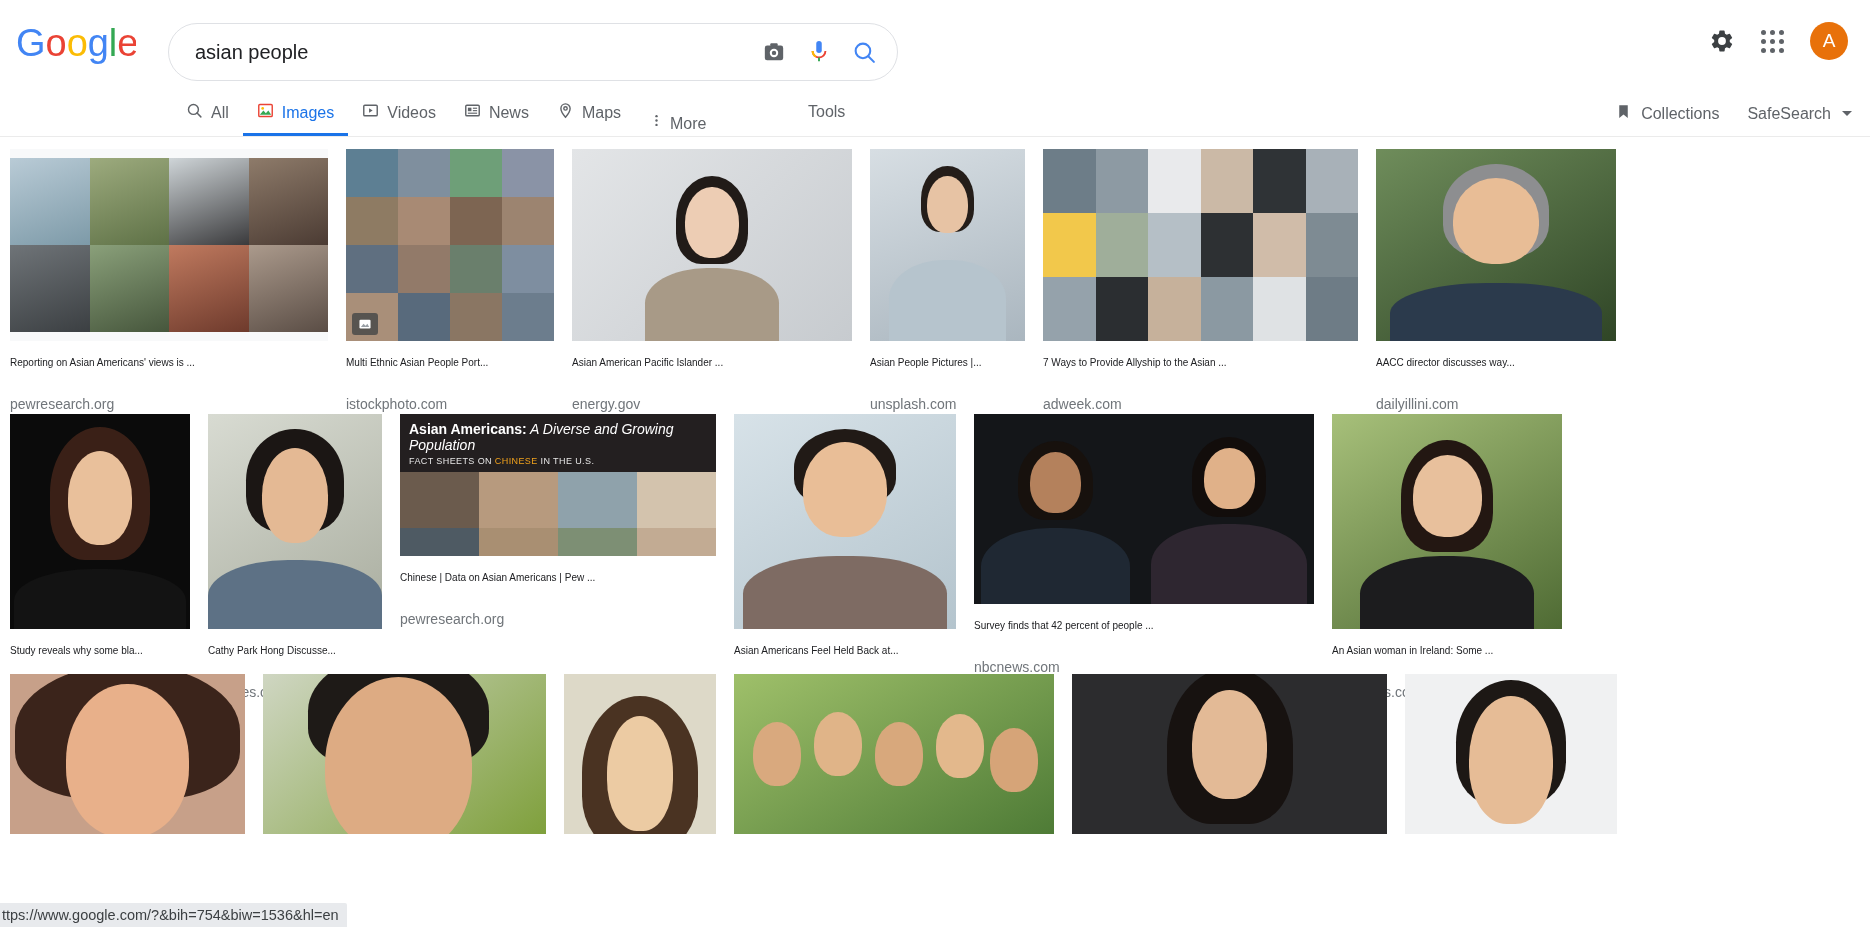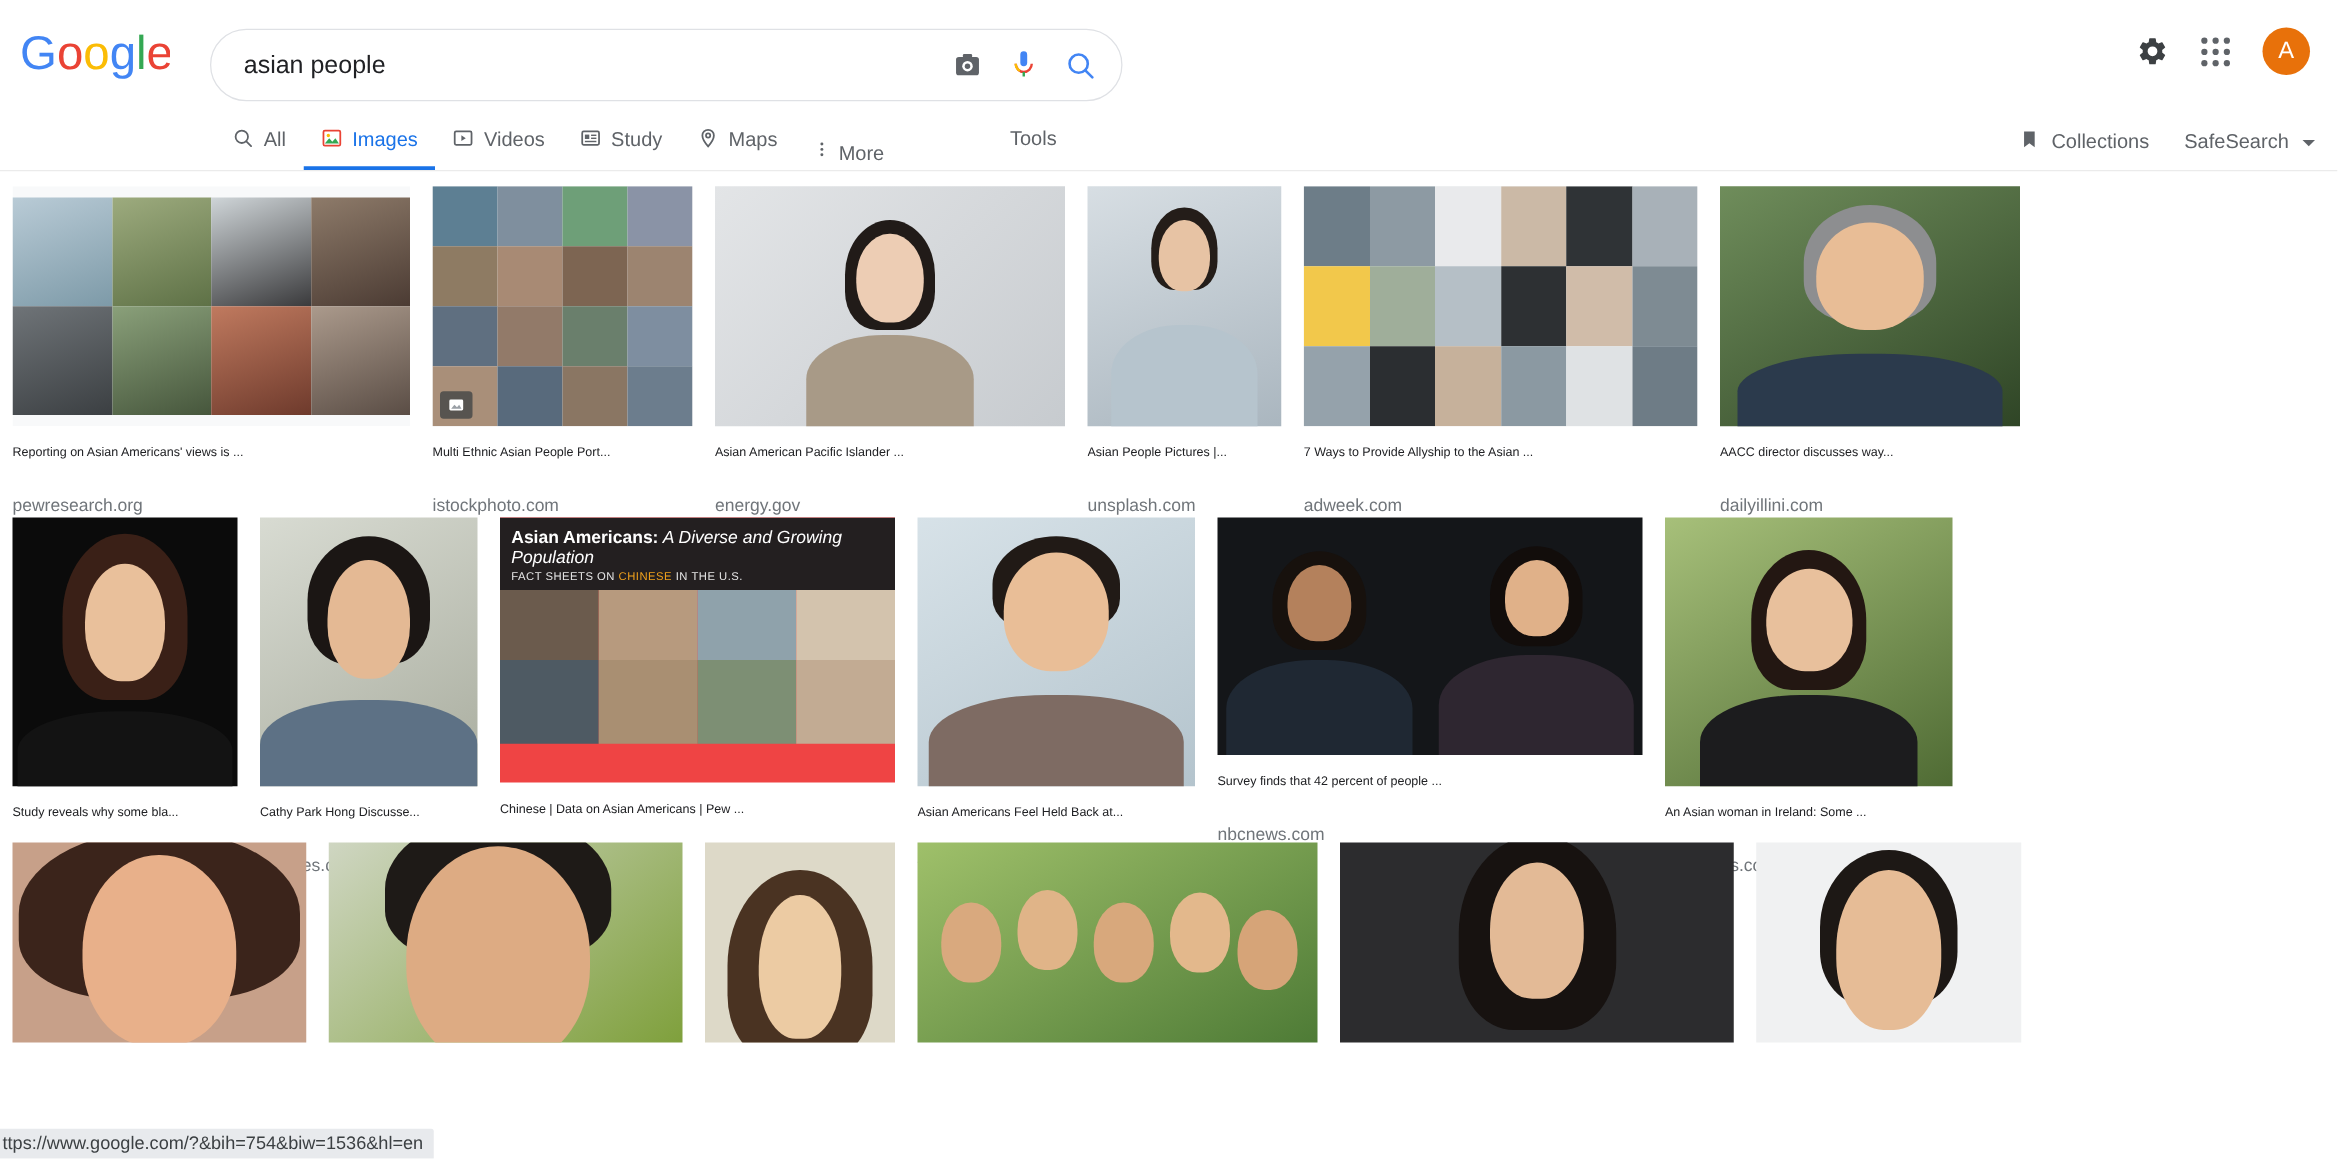--- a/index.html
+++ b/index.html
@@ -281,21 +281,21 @@
   <div class="nav-tab">
     <span>
       <svg width="17" height="17" viewBox="0 0 24 24">
         <rect x="2.5" y="4.5" width="19" height="15" rx="1.6" stroke="#5f6368" stroke-width="2" fill="none"></rect>
         <rect x="5.5" y="8" width="5" height="5" fill="#5f6368"></rect>
         <rect x="12.5" y="8" width="6" height="1.6" fill="#5f6368"></rect>
         <rect x="12.5" y="11.4" width="6" height="1.6" fill="#5f6368"></rect>
         <rect x="5.5" y="15" width="13" height="1.6" fill="#5f6368"></rect>
       </svg>
     </span>
-    <span>Study</span>
+    <span>News</span>
   </div>
 
   <div class="nav-tab">
     <span>
       <svg width="17" height="17" viewBox="0 0 24 24">
         <path d="M12 2.6c-3.6 0-6.5 2.9-6.5 6.5 0 4.9 6.5 12.3 6.5 12.3s6.5-7.4 6.5-12.3c0-3.6-2.9-6.5-6.5-6.5z" stroke="#5f6368" stroke-width="2" fill="none"></path>
         <circle cx="12" cy="9.1" r="2.4" stroke="#5f6368" stroke-width="2" fill="none"></circle>
       </svg>
     </span>
     <span>Maps</span>
@@ -466,21 +466,21 @@
           <div class="body" style="left:0%;top:68%;width:100%;height:36%;background:#5d7185"></div>
           <div class="hair" style="left:22%;top:7%;width:56%;height:48%;background:#1b1614"></div>
           <div class="face" style="left:31%;top:16%;width:38%;height:44%;background:#e4b994"></div>
         </div>
       </div>
       <div class="cap-title" style="width:174px">Cathy Park Hong Discusse...</div>
       <div class="cap-src" style="width:174px">nytimes.com</div>
     </div>
 
     <div class="tile">
-      <div class="thumb" style="width:316px;height:212px;background:#ef4444">
+      <div class="thumb" style="width:316px;height:142px;background:#d946ef">
         <div class="collage" style="grid-template-columns:repeat(4,1fr);grid-template-rows:repeat(2,1fr);height:135px;margin-top:46px">
           <div style="background:#6b5b4d"></div>
             <div style="background:#b79a7e"></div>
             <div style="background:#8fa2ab"></div>
             <div style="background:#d3c3ad"></div>
           <div style="background:#4e5a63"></div>
             <div style="background:#a98f72"></div>
             <div style="background:#7d8f74"></div>
             <div style="background:#c2ab93"></div>
         </div>

